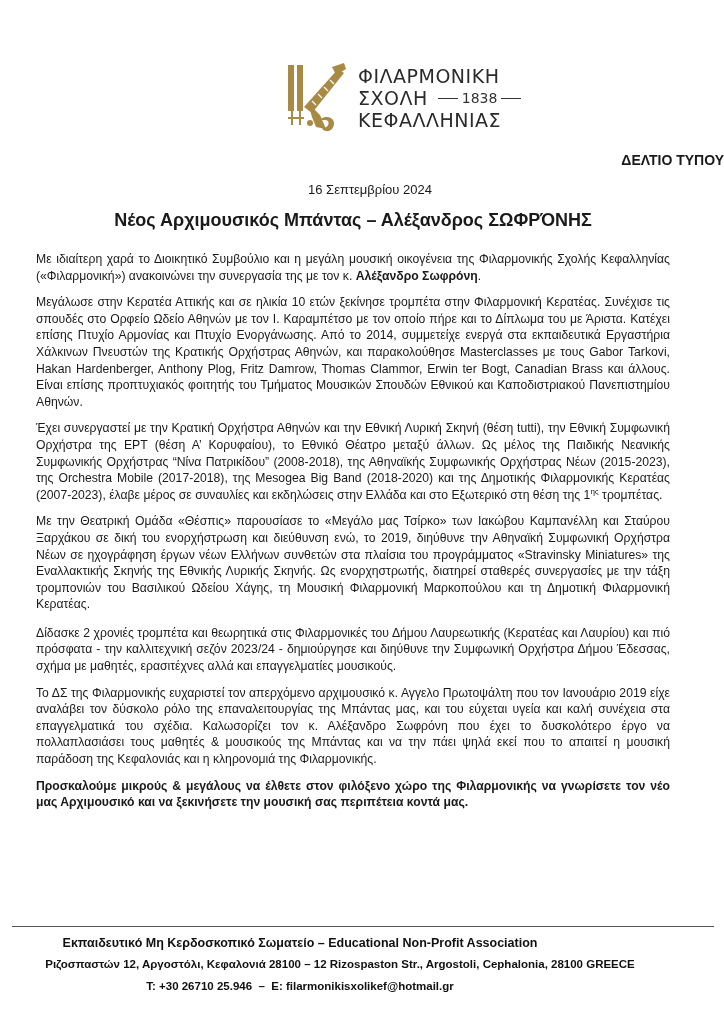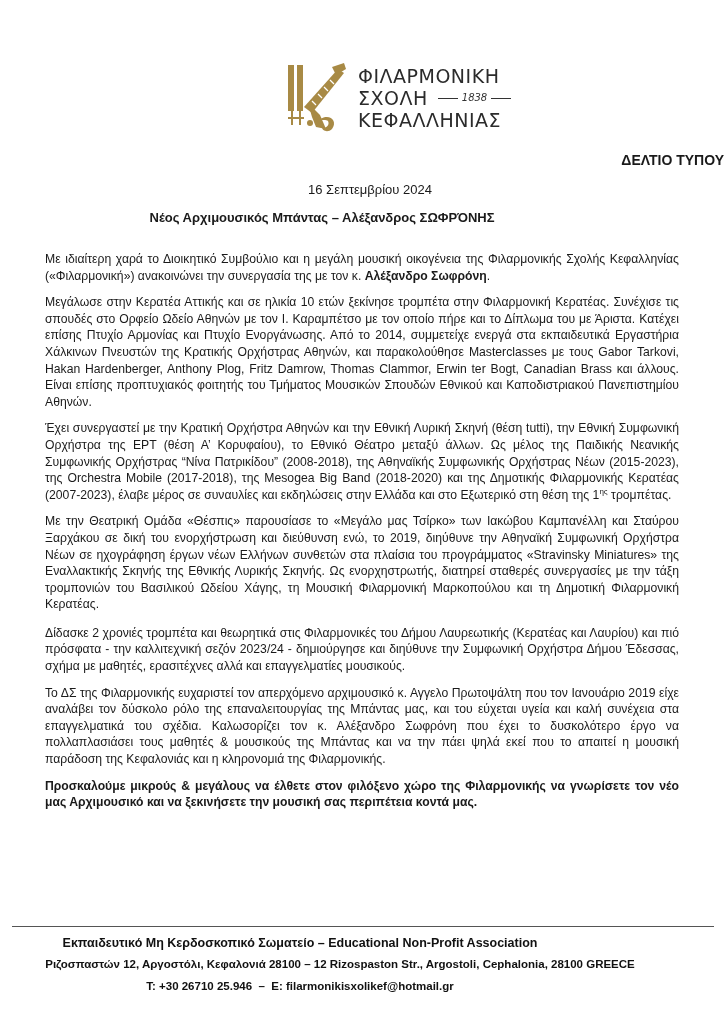--- a/index.html
+++ b/index.html
@@ -42,25 +42,24 @@
       line-height: 22px;
       letter-spacing: 0.5px;
     }
     .logo-line2 {
       display: flex;
       align-items: center;
     }
     .logo-year {
       display: flex;
       align-items: center;
-      font-size: 10px;
+      font-size: 14px;
       margin-left: 6px;
       color: #333;
       letter-spacing: 0;
-      font-style: italic;
     }
     .logo-year .dash {
       display: inline-block;
       width: 20px;
       height: 1px;
       background: #333;
       margin: 0 4px;
     }
 
     .doc-title {
@@ -81,26 +80,27 @@
       font-size: 13px;
       margin-left: 8px;
     }
     .doc-subtitle {
       position: absolute;
       left: 0;
       width: 644px;
       top: 210px;
       text-align: center;
       font-weight: bold;
-      font-size: 13px;
+      font-size: 18px;
+      padding-left: 31px;
     }
 
     .body-text {
       position: absolute;
-      left: 45px;
+      left: 36px;
       top: 251px;
       width: 634px;
       font-size: 12.2px;
       line-height: 16.6px;
       text-align: justify;
     }
     .body-text p {
       margin: 0 0 10px 0;
     }
     .body-text p.tight {

